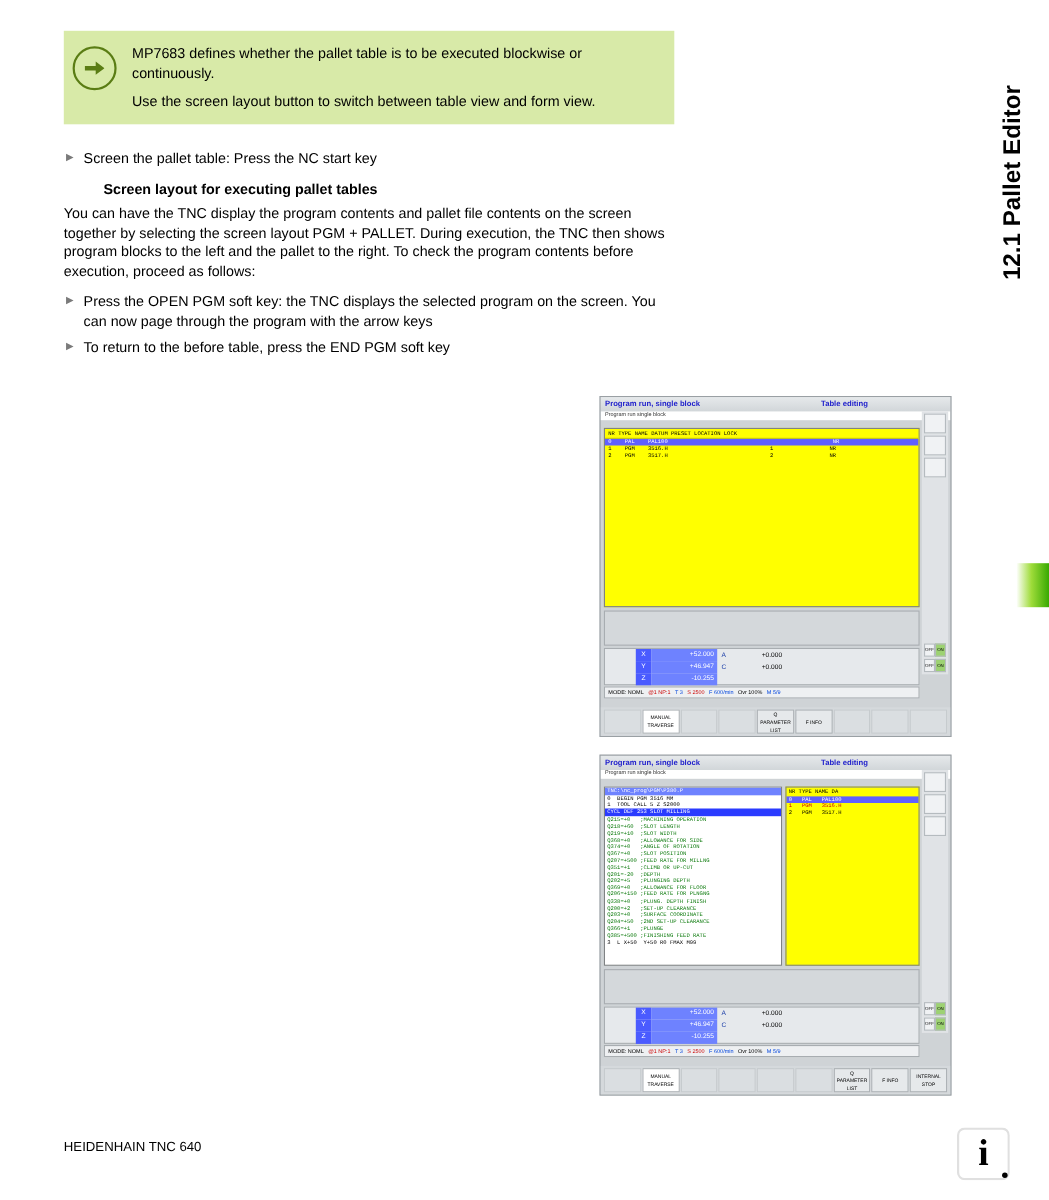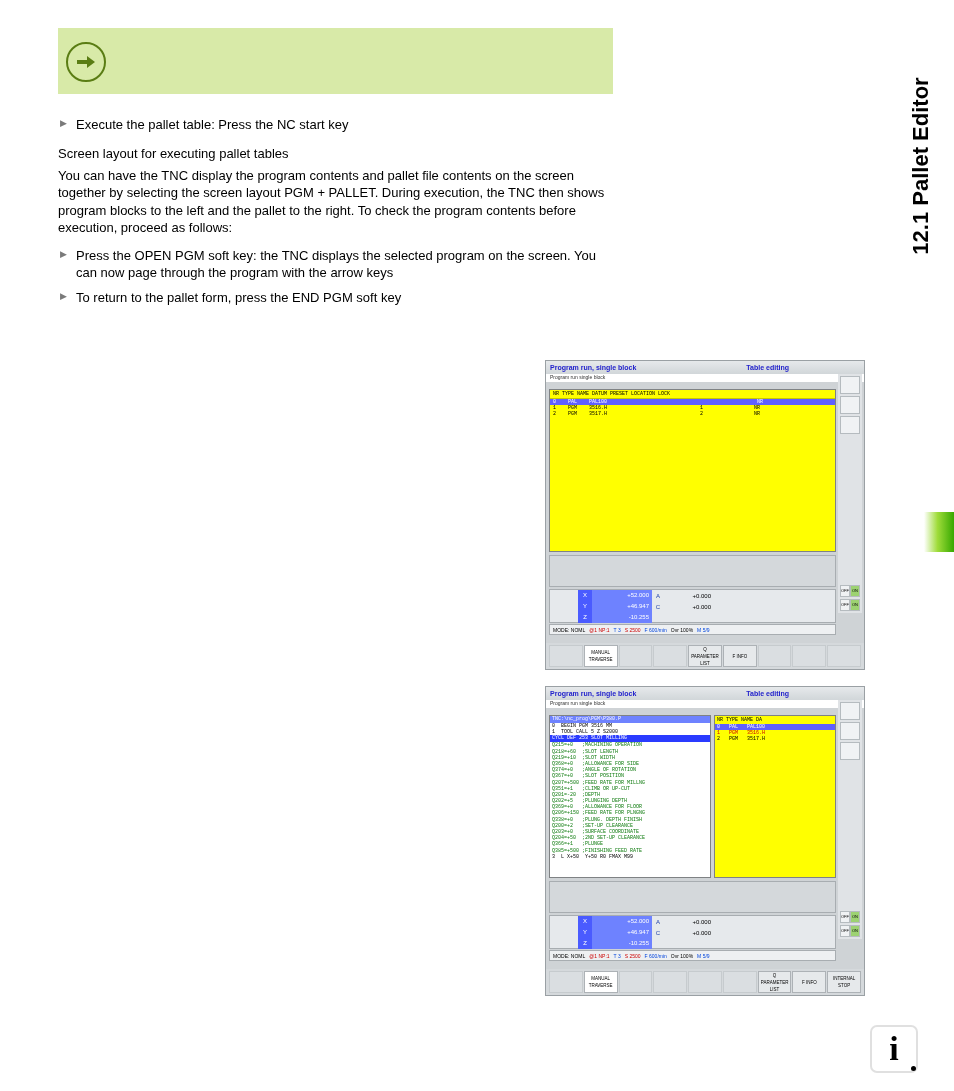--- a/index.html
+++ b/index.html
@@ -87,23 +87,24 @@
   ul.arrow-list li::before {
     content: "▶";
     position: absolute;
     left: 2px;
     top: 1px;
     color: #7a7a7a;
     font-size: 9px;
   }
   h2.subhead {
     font-size: 13px;
-    font-weight: normal;
+    font-weight: bold;
     margin-top: 4px;
     margin-bottom: 6px;
+    margin-left: 36px;
   }
   p.body {
     width: 555px;
     line-height: 1.35;
     margin-bottom: 10px;
   }
   .screens { 
     position: absolute;
     left: 545px;
     top: 360px;
@@ -278,32 +279,36 @@
   </div>
   <div class="side-tab"></div>
 
 
   <div class="note-box">
     <div class="note-icon">
       <svg width="18" height="14" viewBox="0 0 18 14">
           <path d="M0 5 h10 V1 l8 6 -8 6 V9 H0 Z"></path>
         </svg>
     </div>
+    <div class="note-text">
+      <p>MP7683 defines whether the pallet table is to be executed blockwise or continuously.</p>
+      <p>Use the screen layout button to switch between table view and form view.</p>
+    </div>
   </div>
 
   <ul class="arrow-list">
-    <li>Execute the pallet table: Press the NC start key</li>
+    <li>Screen the pallet table: Press the NC start key</li>
   </ul>
 
   <h2 class="subhead">Screen layout for executing pallet tables</h2>
   <p class="body">You can have the TNC display the program contents and pallet file contents on the screen together by selecting the screen layout PGM + PALLET. During execution, the TNC then shows program blocks to the left and the pallet to the right. To check the program contents before execution, proceed as follows:</p>
 
   <ul class="arrow-list">
     <li>Press the OPEN PGM soft key: the TNC displays the selected program on the screen. You can now page through the program with the arrow keys</li>
-    <li>To return to the pallet form, press the END PGM soft key</li>
+    <li>To return to the before table, press the END PGM soft key</li>
   </ul>
 
   <div class="screens">
 
     <div class="screen a">
       <div class="titlebar">
         <span>Program run, single block</span>
         <span>Table editing</span>
       </div>
       <div class="subbar">Program run single block</div>
@@ -454,18 +459,22 @@
         <div class="sk dim"></div>
         <div class="sk dim"></div>
         <div class="sk dim"></div>
         <div class="sk">Q PARAMETER LIST</div>
         <div class="sk">F INFO</div>
         <div class="sk">INTERNAL STOP</div>
       </div>
     </div>
   </div>
 
+  <div class="footer">
+    <span>HEIDENHAIN TNC 640</span>
+    <span class="pagenum">411</span>
+  </div>
 
   <div class="info-badge">
     <span class="glyph">i</span>
       <span class="dot"></span>
   </div>
 </div>
 
 </body></html>

